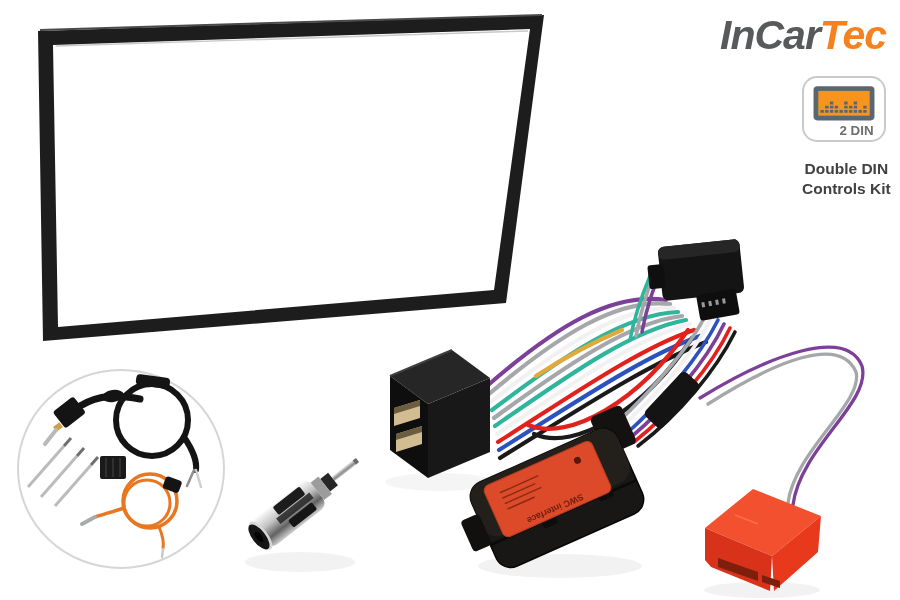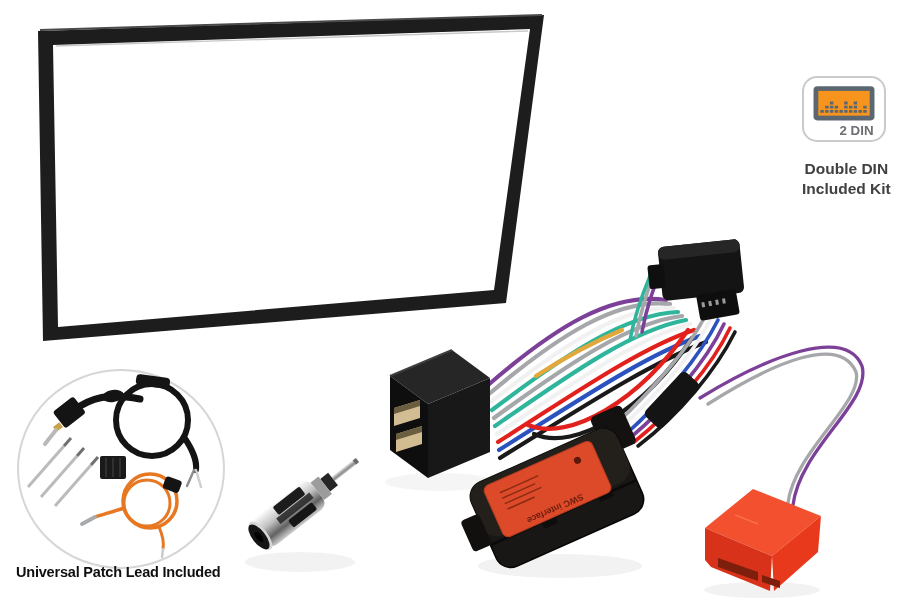--- a/index.html
+++ b/index.html
@@ -190,20 +190,21 @@
       <rect x="-45" y="-17" width="72" height="34" rx="8" fill="url(#chrome)"></rect>
       <rect x="-18" y="-15" width="34" height="10" rx="2" fill="#1c1c1c"></rect>
       <rect x="-14" y="5" width="30" height="9" rx="2" fill="#161616"></rect>
       <rect x="-22" y="-4" width="42" height="7" fill="#242424" opacity="0.85"></rect>
       <ellipse cx="-45" cy="0" rx="7" ry="17" fill="#d7d7d7"></ellipse>
       <ellipse cx="-47" cy="0" rx="6.5" ry="15" fill="#151515"></ellipse>
       <ellipse cx="-47" cy="0" rx="2.8" ry="6" fill="#000"></ellipse>
     </g>
   </svg>
 
+  <div class="brand"><span class="p1">InCar</span><span class="p2">Tec</span></div>
 
   <div class="badges">
     <div class="badge">
       <div class="tile">
         <svg width="84" height="66" viewBox="0 0 84 66">
           <rect x="10" y="9" width="64" height="36" rx="4" fill="#5B6670"></rect>
           <rect x="15" y="14" width="54" height="26" fill="#F7941D"></rect>
           <g stroke="#5B6670" stroke-width="3.6" stroke-dasharray="3 1.4">
             <line x1="19" y1="37" x2="19" y2="33"></line>
               <line x1="24" y1="37" x2="24" y2="29"></line>
@@ -214,20 +215,19 @@
             <line x1="49" y1="37" x2="49" y2="29"></line>
               <line x1="54" y1="37" x2="54" y2="25"></line>
             <line x1="59" y1="37" x2="59" y2="33"></line>
               <line x1="64" y1="37" x2="64" y2="29"></line>
           </g>
           <text x="73" y="60" text-anchor="end" font-size="14" font-weight="bold" fill="#6D6E71" font-family="Liberation Sans, sans-serif">2 DIN</text>
         </svg>
       </div>
       <div class="badge-label">
         <div>Double DIN</div>
-        <div>Included Kit</div>
+        <div>Controls Kit</div>
       </div>
     </div>
   </div>
 
-  <div class="caption">Universal Patch Lead Included</div>
 
 </div>
 
 </body></html>

